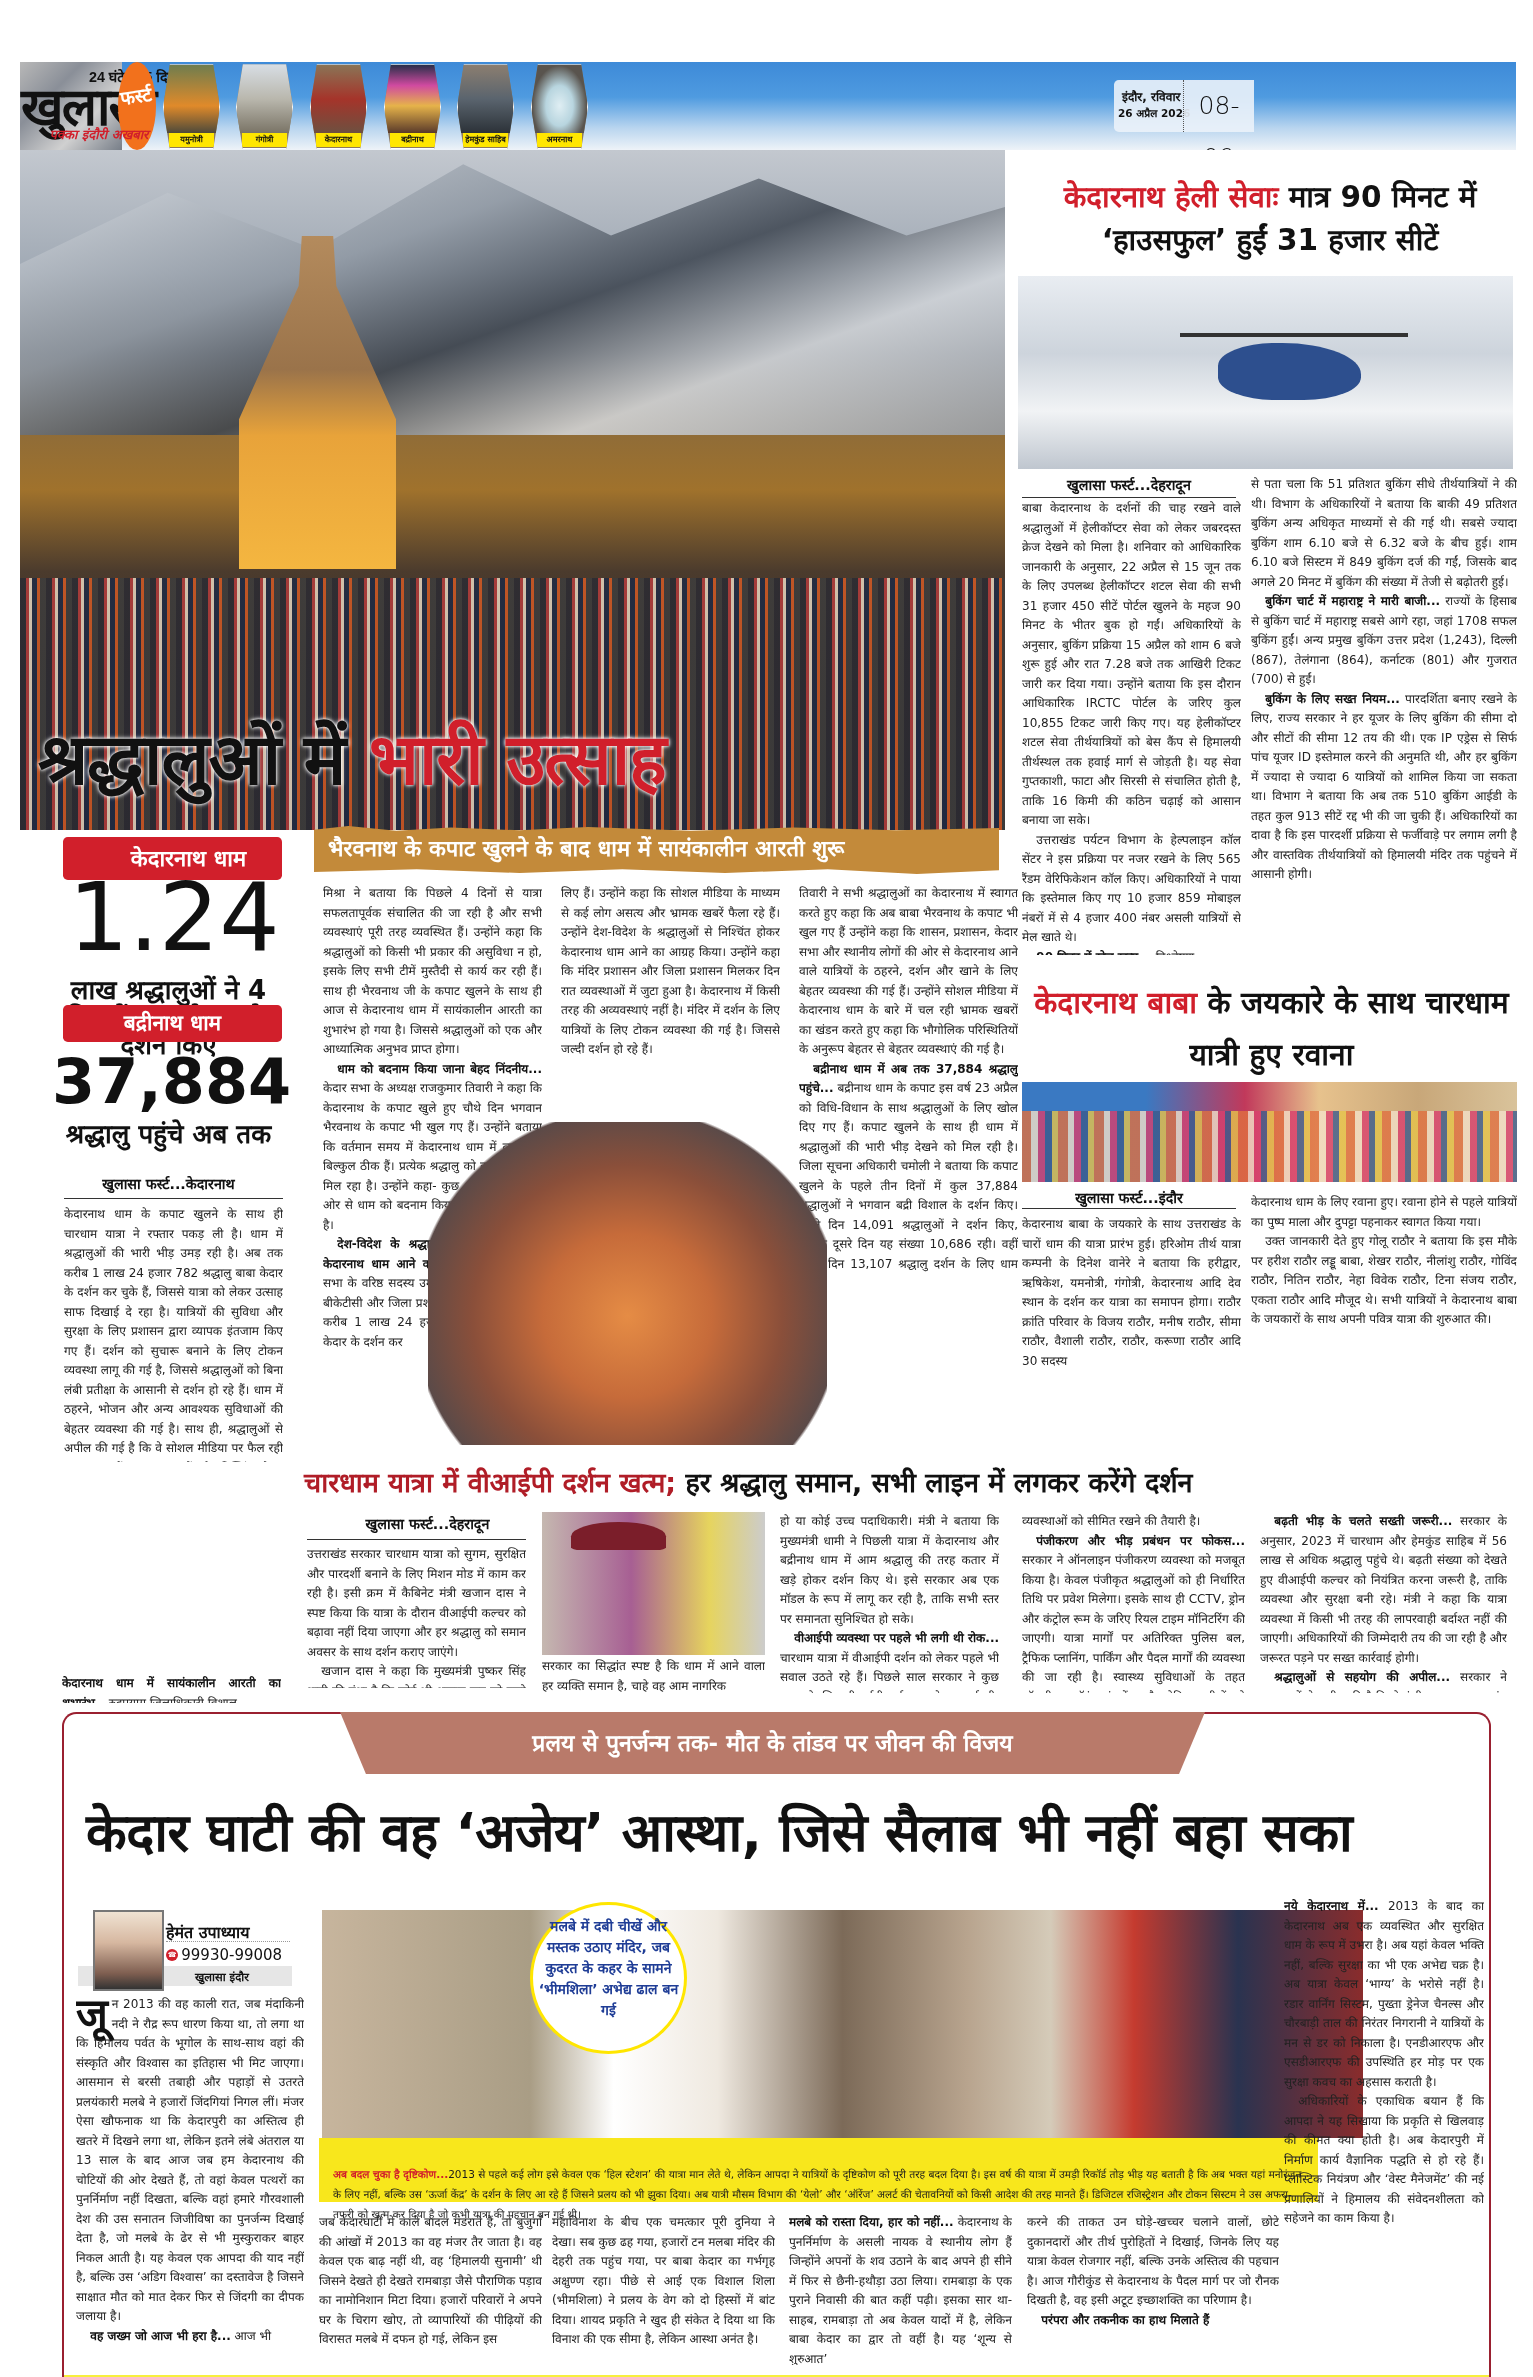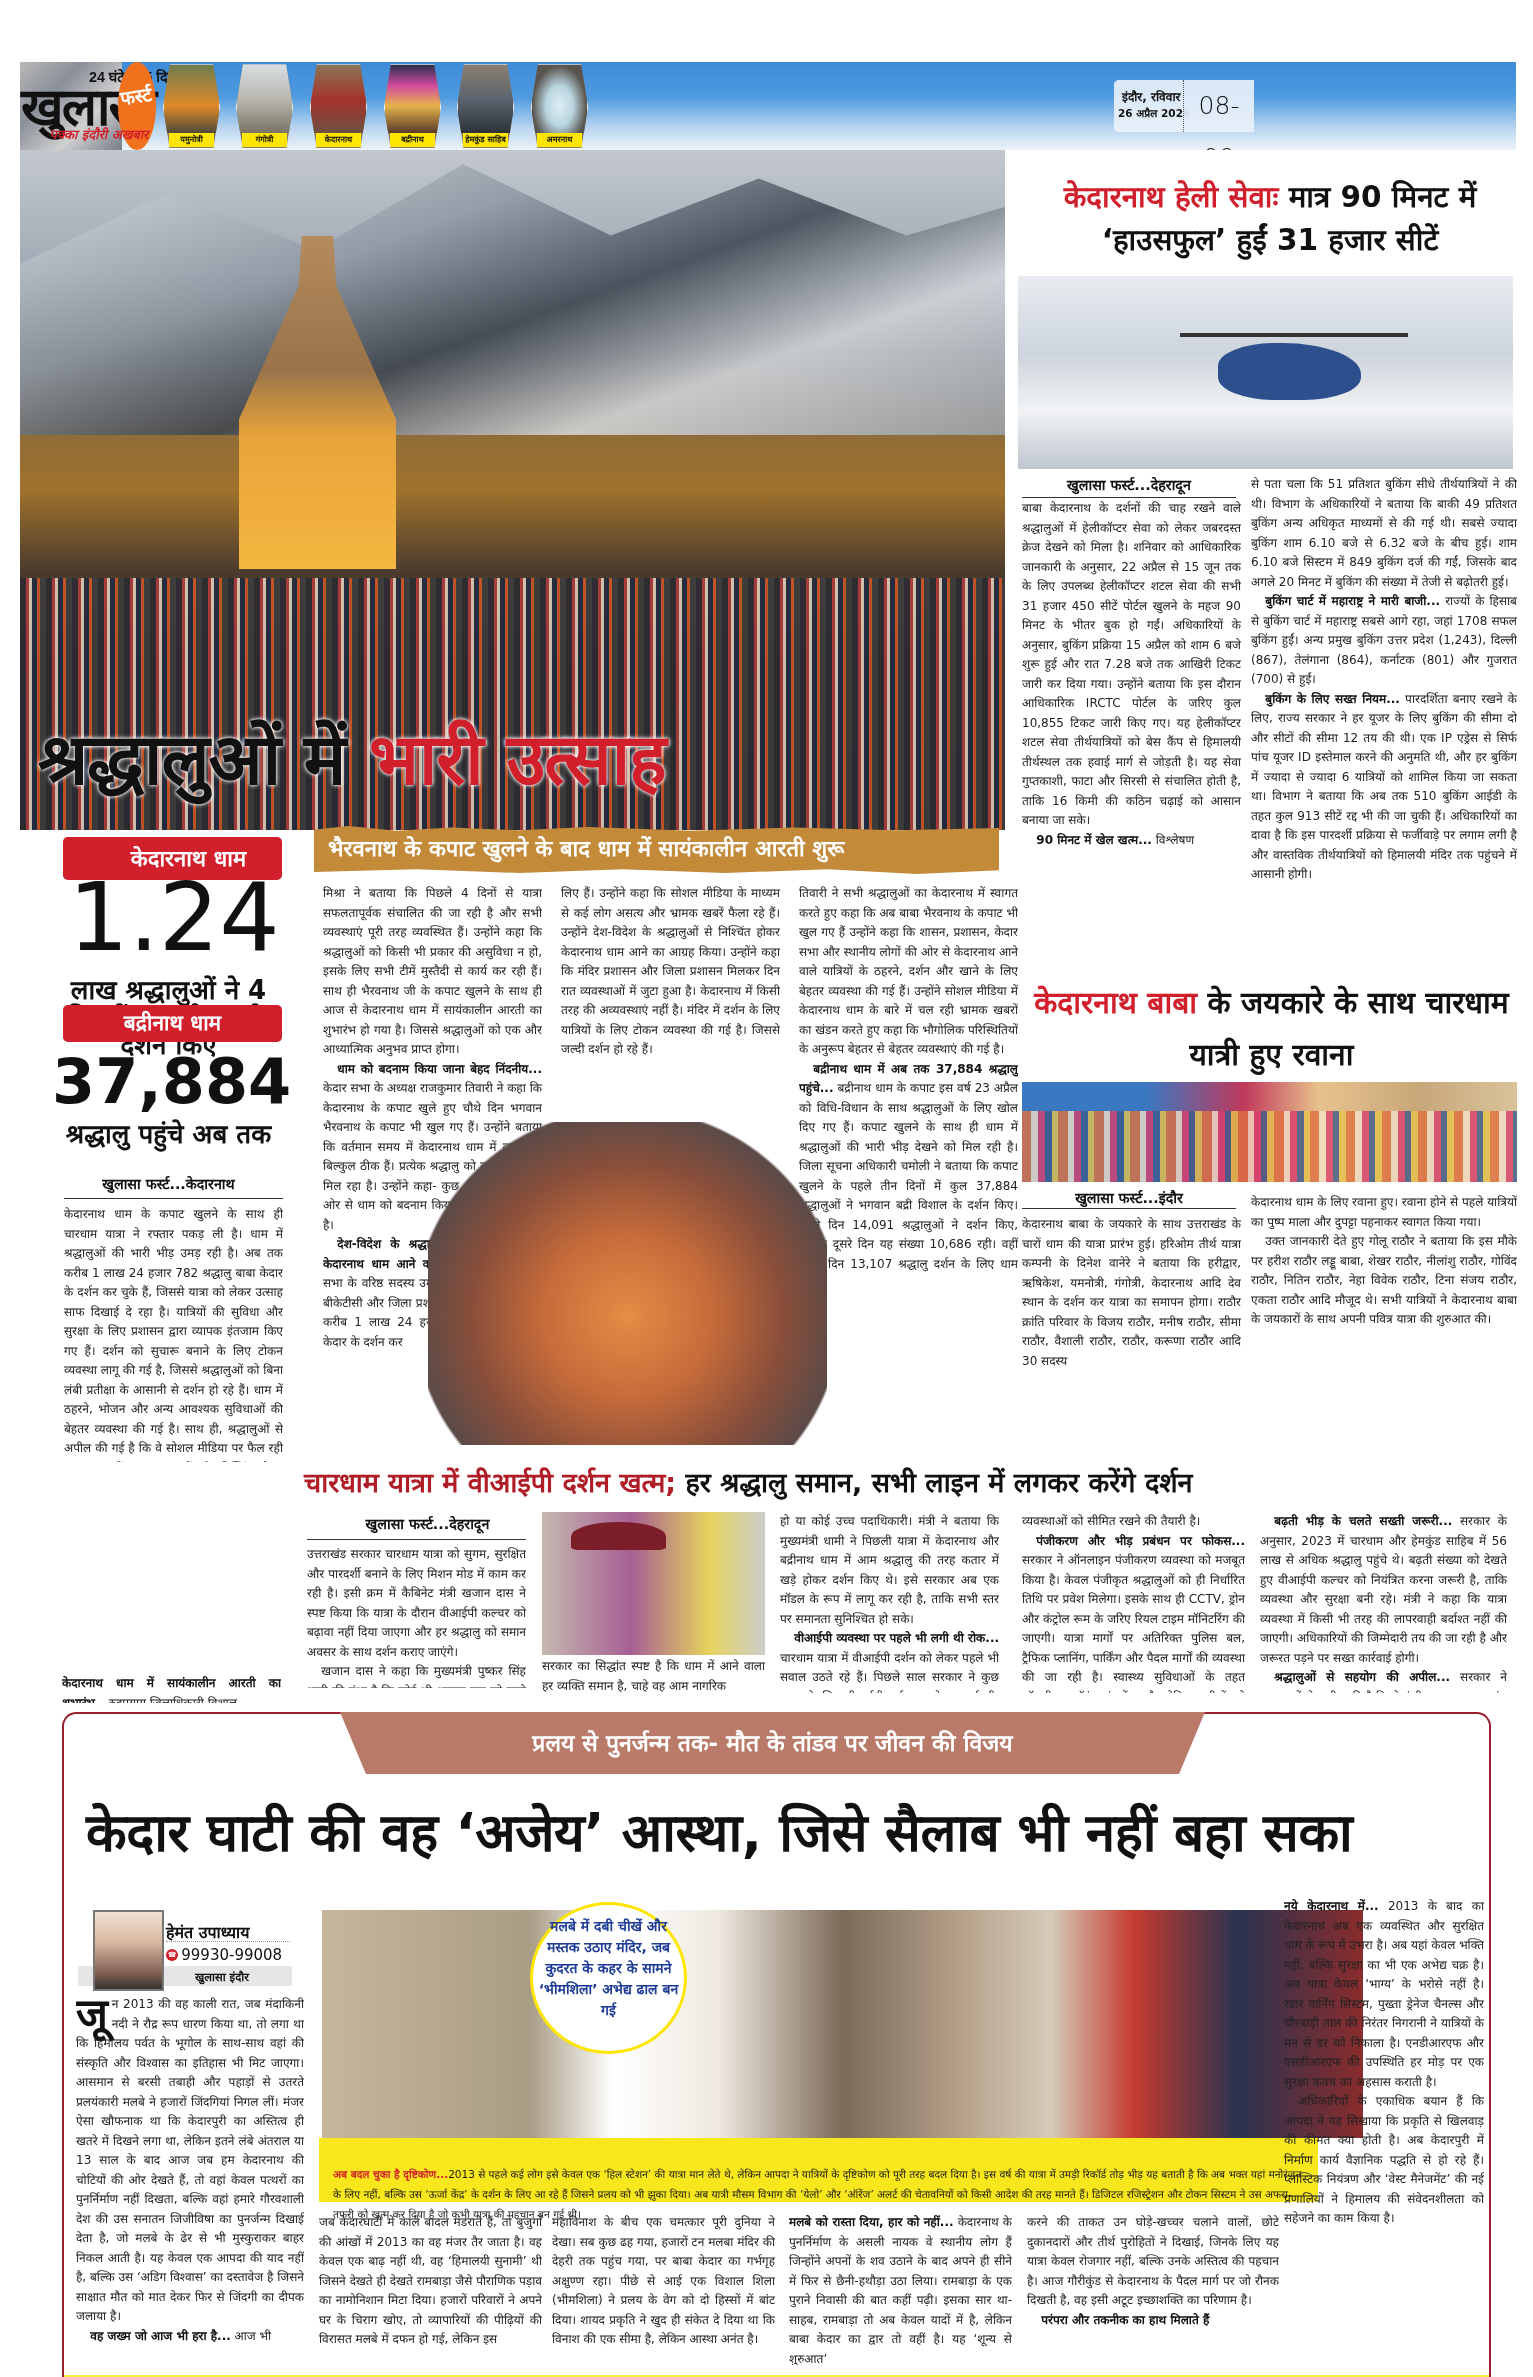--- a/index.html
+++ b/index.html
@@ -211,20 +211,21 @@
   <span class="black">मात्र 90 मिनट में ‘हाउसफुल’ हुईं 31 हजार सीटें</span>
 </div>
 <div id="heli-photo" class="abs">
   <div id="heli-rotor" class="abs"></div>
   <div id="heli-body" class="abs"></div>
 </div>
 <div id="heli-credit" class="abs">खुलासा फर्स्ट...देहरादून</div>
 <div id="heli-rule" class="abs"></div>
 <div id="heli-col1" class="abs txt">
   <p style="text-indent:0">बाबा केदारनाथ के दर्शनों की चाह रखने वाले श्रद्धालुओं में हेलीकॉप्टर सेवा को लेकर जबरदस्त क्रेज देखने को मिला है। शनिवार को आधिकारिक जानकारी के अनुसार, 22 अप्रैल से 15 जून तक के लिए उपलब्ध हेलीकॉप्टर शटल सेवा की सभी 31 हजार 450 सीटें पोर्टल खुलने के महज 90 मिनट के भीतर बुक हो गईं। अधिकारियों के अनुसार, बुकिंग प्रक्रिया 15 अप्रैल को शाम 6 बजे शुरू हुई और रात 7.28 बजे तक आखिरी टिकट जारी कर दिया गया। उन्होंने बताया कि इस दौरान आधिकारिक IRCTC पोर्टल के जरिए कुल 10,855 टिकट जारी किए गए। यह हेलीकॉप्टर शटल सेवा तीर्थयात्रियों को बेस कैंप से हिमालयी तीर्थस्थल तक हवाई मार्ग से जोड़ती है। यह सेवा गुप्तकाशी, फाटा और सिरसी से संचालित होती है, ताकि 16 किमी की कठिन चढ़ाई को आसान बनाया जा सके।</p>
+  <p>उत्तराखंड पर्यटन विभाग के हेल्पलाइन कॉल सेंटर ने इस प्रक्रिया पर नजर रखने के लिए 565 रैंडम वेरिफिकेशन कॉल किए। अधिकारियों ने पाया कि इस्तेमाल किए गए 10 हजार 859 मोबाइल नंबरों में से 4 हजार 400 नंबर असली यात्रियों से मेल खाते थे।</p>
   <p><b>90 मिनट में खेल खत्म...</b> <span>विश्लेषण</span></p>
 </div>
 <div id="heli-col2" class="abs txt">
   <p style="text-indent:0">से पता चला कि 51 प्रतिशत बुकिंग सीधे तीर्थयात्रियों ने की थी। विभाग के अधिकारियों ने बताया कि बाकी 49 प्रतिशत बुकिंग अन्य अधिकृत माध्यमों से की गई थी। सबसे ज्यादा बुकिंग शाम 6.10 बजे से 6.32 बजे के बीच हुई। शाम 6.10 बजे सिस्टम में 849 बुकिंग दर्ज की गईं, जिसके बाद अगले 20 मिनट में बुकिंग की संख्या में तेजी से बढ़ोतरी हुई।</p>
   <p><b>बुकिंग चार्ट में महाराष्ट्र ने मारी बाजी...</b> <span>राज्यों के हिसाब से बुकिंग चार्ट में महाराष्ट्र सबसे आगे रहा, जहां 1708 सफल बुकिंग हुईं। अन्य प्रमुख बुकिंग उत्तर प्रदेश (1,243), दिल्ली (867), तेलंगाना (864), कर्नाटक (801) और गुजरात (700) से हुईं।</span></p>
   <p><b>बुकिंग के लिए सख्त नियम...</b> <span>पारदर्शिता बनाए रखने के लिए, राज्य सरकार ने हर यूजर के लिए बुकिंग की सीमा दो और सीटों की सीमा 12 तय की थी। एक IP एड्रेस से सिर्फ पांच यूजर ID इस्तेमाल करने की अनुमति थी, और हर बुकिंग में ज्यादा से ज्यादा 6 यात्रियों को शामिल किया जा सकता था। विभाग ने बताया कि अब तक 510 बुकिंग आईडी के तहत कुल 913 सीटें रद्द भी की जा चुकी हैं। अधिकारियों का दावा है कि इस पारदर्शी प्रक्रिया से फर्जीवाड़े पर लगाम लगी है और वास्तविक तीर्थयात्रियों को हिमालयी मंदिर तक पहुंचने में आसानी होगी।</span></p>
 </div>
 
 <div id="yatra-head" class="abs">
   <span class="red">केदारनाथ बाबा</span>

